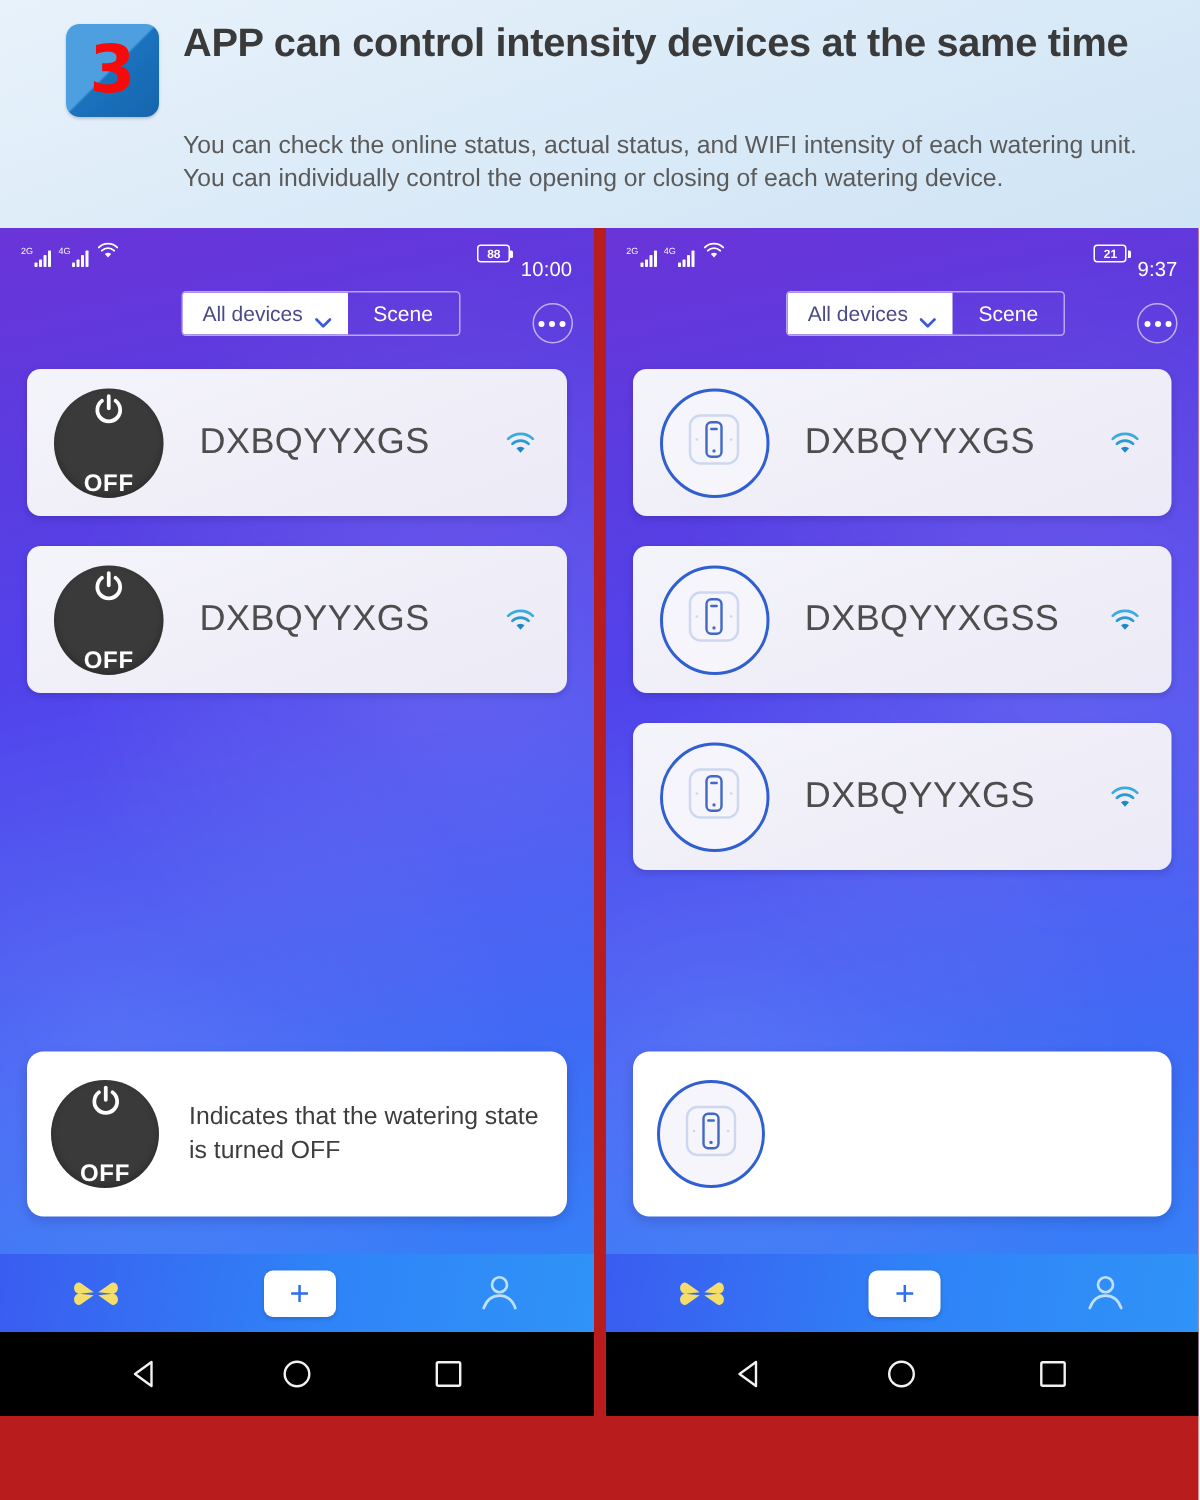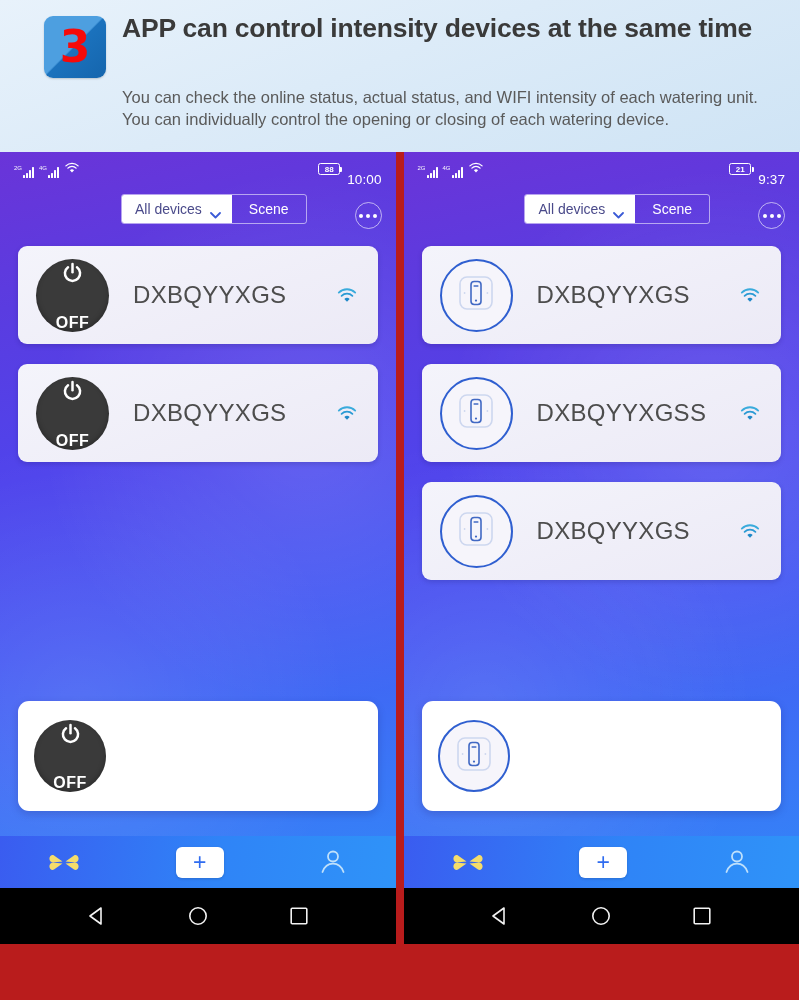--- a/index.html
+++ b/index.html
@@ -306,20 +306,21 @@
         <div class="legend">
           <div class="knob-off">
             <span class="pwr">
               <svg width="27" height="27" viewBox="0 0 27 27">
                   <path d="M9 6.2a7.6 7.6 0 1 0 9 0" stroke="#fff" stroke-width="2.5" fill="none" stroke-linecap="round"></path>
                   <path d="M13.5 3v8.2" stroke="#fff" stroke-width="2.5" fill="none" stroke-linecap="round"></path>
                 </svg>
             </span>
             <span class="lbl">OFF</span>
           </div>
+          <div class="legend-text">Indicates that the watering state is turned OFF</div>
         </div>
 
         <div class="bottomnav">
           <span class="nav-flower">
             <svg width="34" height="30" viewBox="0 0 34 30">
                 <path d="M15.5 14.5 7 8.5c-1.8-1.3-4.6.3-4.6 3.2 0 2.9 3 4.6 5.1 3.6z" fill="#f5dd6a"></path>
                 <path d="M18.5 14.5 27 8.5c1.8-1.3 4.6.3 4.6 3.2 0 2.9-3 4.6-5.1 3.6z" fill="#f5dd6a"></path>
                 <path d="M15.5 16.5 7 22.5c-1.8 1.3-4.6-.3-4.6-3.2 0-2.9 3-4.6 5.1-3.6z" fill="#f5dd6a"></path>
                 <path d="M18.5 16.5 27 22.5c1.8 1.3 4.6-.3 4.6-3.2 0-2.9-3-4.6-5.1-3.6z" fill="#f5dd6a"></path>
               </svg>

